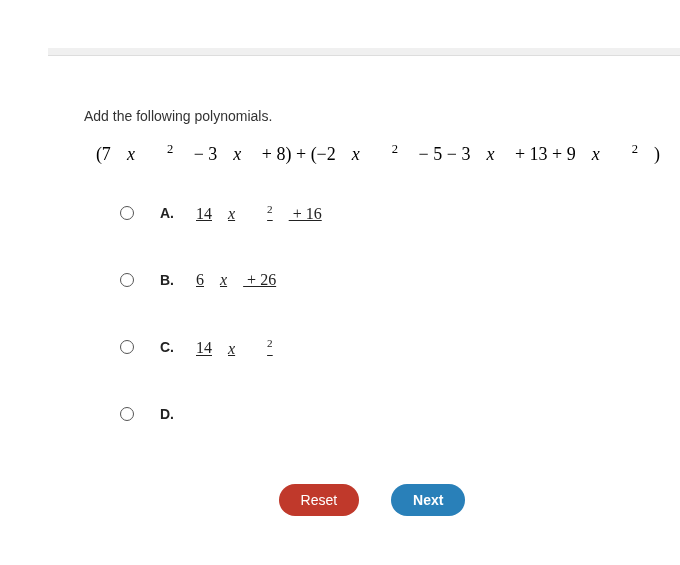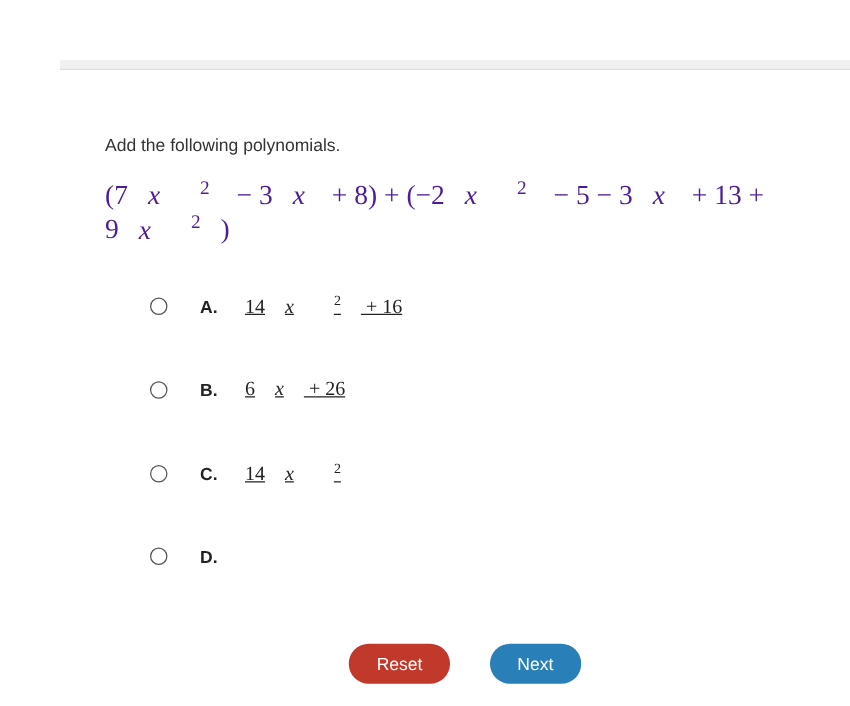--- a/index.html
+++ b/index.html
@@ -29,25 +29,25 @@
       padding: 20px 20px 20px 20px;
     }
 
     .instruction {
       font-size: 14px;
       color: #333;
       margin-bottom: 18px;
     }
 
     .equation-row {
-      text-align: left;
-      font-size: 22px;
+      text-align: right;
+      font-size: 18px;
       margin-bottom: 22px;
       font-family: 'Times New Roman', Times, serif;
-      color: #4c1d95;
+      color: #000000;
     }
 
     .options {
       list-style: none;
       margin-left: 20px;
       margin-bottom: 30px;
     }
 
     .option-item {
       display: flex;
@@ -99,21 +99,21 @@
     }
 
     .btn-next {
       background: #2980b9;
       color: #fff;
       border: none;
       border-radius: 20px;
       padding: 8px 22px;
       font-size: 14px;
       cursor: pointer;
-      font-weight: normal;
+      font-weight: bold;
     }
 
     sup {
       font-size: 0.7em;
       vertical-align: super;
     }
   </style>
 </head>
 <body>
 

